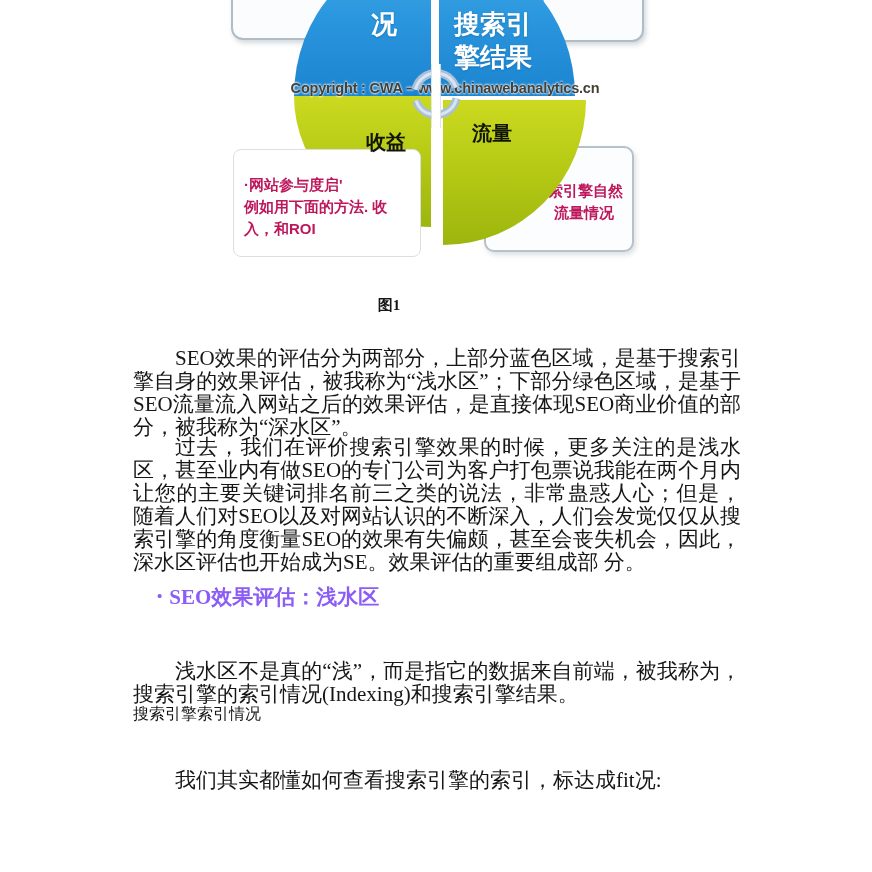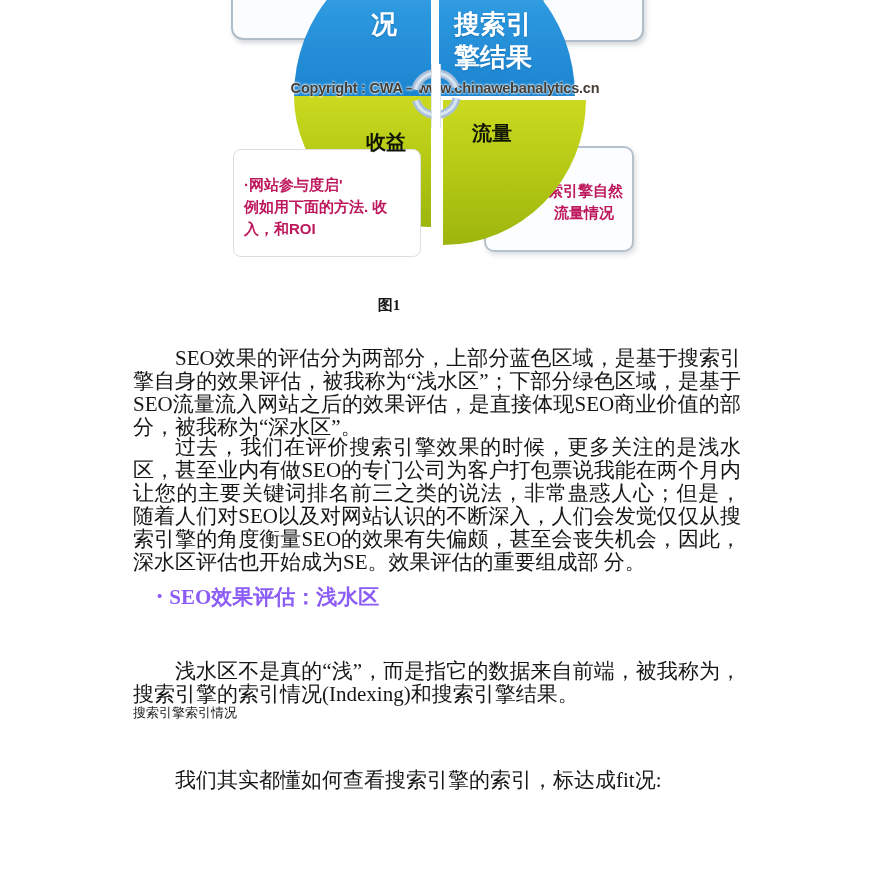--- a/index.html
+++ b/index.html
@@ -44,21 +44,21 @@
   .copyright{position:absolute;left:220px;top:80px;width:450px;text-align:center;z-index:5;
              font-family:"Liberation Sans","DejaVu Sans",sans-serif;font-weight:bold;
              font-size:14.5px;letter-spacing:-0.2px;color:#453f36;
              text-shadow:0 1px 2px rgba(255,255,255,.9),0 -1px 2px rgba(255,255,255,.9);}
   .synicon{position:absolute;left:404px;top:64px;z-index:6;}
   
   .caption{position:absolute;left:133px;top:296px;width:512px;text-align:center;font-size:15px;font-weight:bold;}
   .para{position:absolute;left:133px;width:608px;font-size:21px;line-height:23px;text-align:justify;}
   .indent{text-indent:2em;}
   .p1{top:326px;} .p2{top:415px;} .p3{top:527px;} .p4{top:639px;} .p5{top:748px;}
-  .subhead{position:absolute;left:133px;top:704px;font-size:13px;}
+  .subhead{position:absolute;left:133px;top:704px;font-size:16px;}
   .h2{position:absolute;left:157px;top:571px;font-size:21px;font-weight:bold;color:#8b5cf6;
       font-family:"Liberation Serif","DejaVu Serif",serif;margin-top:12px;}
   .h2 .bullet{font-size:15px;vertical-align:3px;margin-right:7px;}
 </style>
 </head>
 <body>
 
 <div class="page">
 
   <div class="figure">

